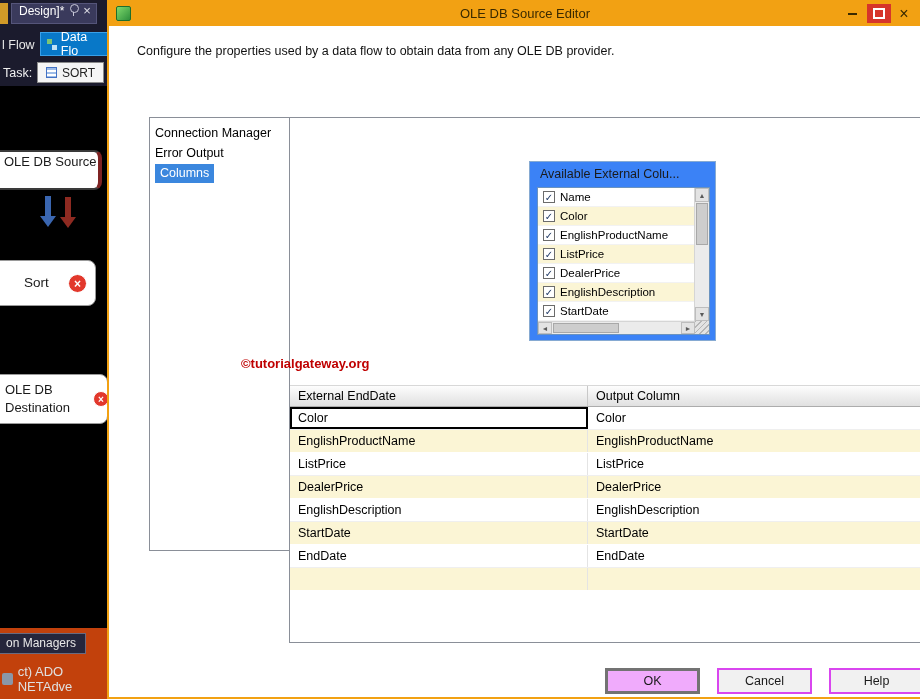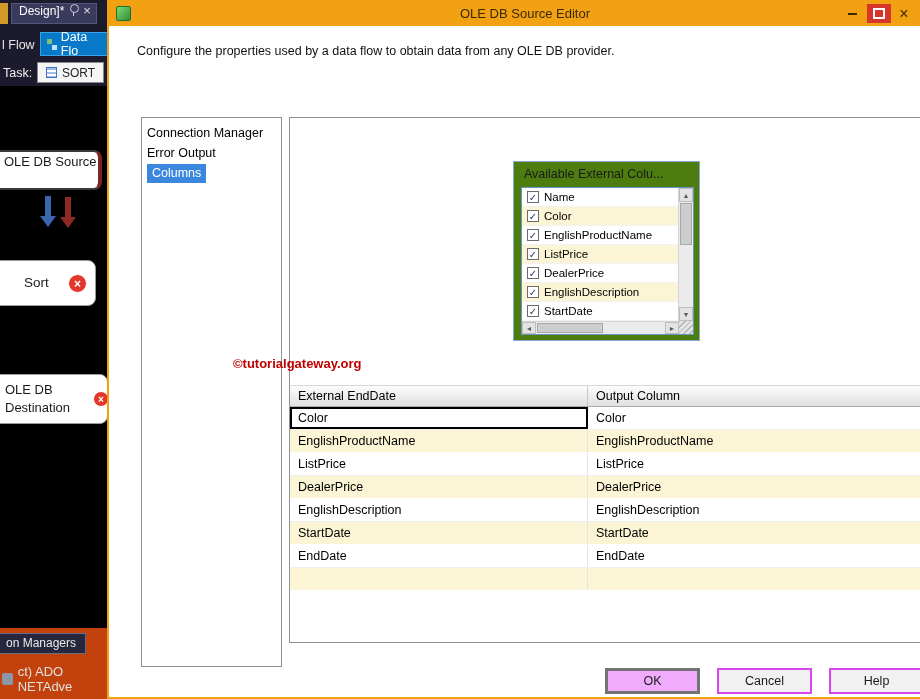--- a/index.html
+++ b/index.html
@@ -64,27 +64,27 @@
   .dlg-icon{position:absolute;left:7px;top:4px;width:15px;height:15px;border-radius:2px;
     background:linear-gradient(135deg,#7ED96C,#2E8F3C);border:1px solid #1E6E2C;box-sizing:border-box;}
   .title{position:absolute;left:0;right:0;top:4px;text-align:center;font-size:13px;color:#3A2A00;}
   .winbtn{position:absolute;top:3px;width:22px;height:18px;display:flex;align-items:center;justify-content:center;cursor:default;}
   .winbtn.min{right:78px;}
   .minbar{width:9px;height:2px;background:#3A2A00;}
   .winbtn.max{right:50px;width:24px;height:19px;top:2px;background:#D6352A;}
   .maxbox{width:8px;height:7px;border:2px solid #fff;}
   .winbtn.close{right:26px;color:#3A2A00;font-size:16px;}
   .desc{position:absolute;left:28px;top:42px;font-size:12.5px;color:#111;}
-  .nav-list{position:absolute;left:32px;top:115px;width:141px;height:550px;border:1px solid #8A8F98;
+  .nav-list{position:absolute;left:40px;top:115px;width:141px;height:434px;border:1px solid #8A8F98;
     box-sizing:border-box;background:#fff;padding-top:5px;}
   .nav-item{height:20px;line-height:20px;padding-left:5px;font-size:12.5px;color:#000;white-space:nowrap;}
   .nav-item span.sel{background:#3B87DE;color:#fff;padding:2px 5px 3px 5px;}
   .main-panel{position:absolute;left:180px;top:115px;width:656px;height:526px;background:#fff;
     border:1px solid #8A8F98;border-right:none;box-sizing:border-box;}
-  .group{position:absolute;left:223px;top:43px;width:187px;height:180px;background:#4d7c0f;
+  .group{position:absolute;left:239px;top:43px;width:187px;height:180px;background:#3b82f6;
     border:1px solid #86AAD2;box-sizing:border-box;}
   .group-title{padding:5px 0 0 10px;font-size:12.5px;color:#1A1A1A;white-space:nowrap;overflow:hidden;}
   .ext-list{position:absolute;left:7px;top:25px;width:173px;height:148px;background:#fff;
     border:1px solid #6B93BF;box-sizing:border-box;}
   .rows{position:absolute;left:0;top:0;right:14px;bottom:13px;overflow:hidden;}
   .col-row{height:19px;display:flex;align-items:center;gap:5px;padding-left:5px;
     border-bottom:1px solid #F2F2F2;box-sizing:border-box;}
   .col-row.alt{background:#FBF5D5;}
   .checkbox{width:12px;height:12px;flex:0 0 12px;border:1px solid #6B6B6B;background:#fff;
     font-size:10px;line-height:11px;text-align:center;color:#1F3864;box-sizing:border-box;}
@@ -107,21 +107,21 @@
     border-bottom:1px solid #ACACAC;border-top:1px solid #D8D8D8;box-sizing:border-box;}
   .th{font-size:12.5px;color:#000;padding:3px 0 0 8px;box-sizing:border-box;}
   .th.left{width:298px;border-right:1px solid #C8C8C8;}
   .th.right{flex:1;}
   .map-row{display:flex;height:23px;border-bottom:1px solid #EFEFEF;box-sizing:border-box;}
   .map-row.alt{background:#FBF5D5;border-bottom-color:#FFF;}
   .map-cell{font-size:12.5px;color:#000;padding:4px 0 0 8px;box-sizing:border-box;}
   .map-cell.left{width:298px;border-right:1px solid #E4E4E4;}
   .map-cell.right{flex:1;}
   .map-cell.left.selcell{border:2px solid #000;padding:2px 0 0 6px;background:#fff;}
-  .watermark{position:absolute;left:124px;top:354px;font-size:13px;font-weight:bold;color:#BF0000;}
+  .watermark{position:absolute;left:132px;top:354px;font-size:13px;font-weight:bold;color:#BF0000;}
   .btn{position:absolute;top:666px;width:95px;height:26px;font-size:12.5px;color:#1A1A1A;
     background:#F1F1F1;border:2px solid #d946ef;font-family:"Liberation Sans",sans-serif;}
   .btn.ok{left:496px;border:3px solid #737373;background:#f0abfc;}
   .btn.cancel{left:608px;}
   .btn.help{left:720px;}
 </style>
 </head>
 <body>
 
 <div class="vs-bg">

